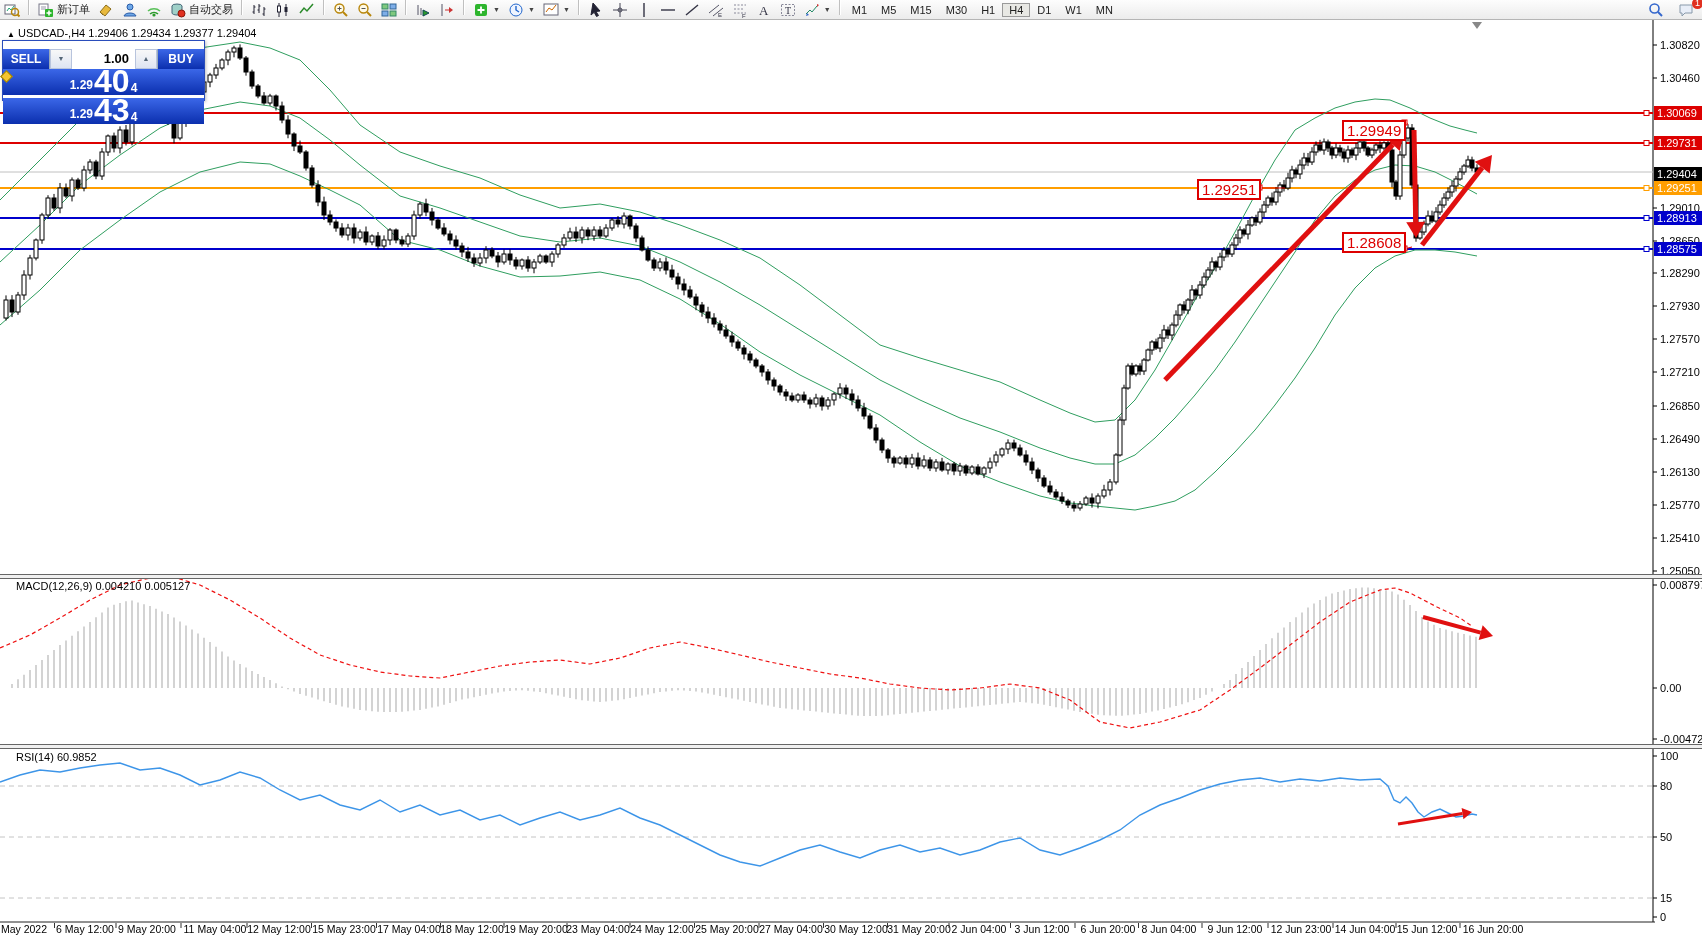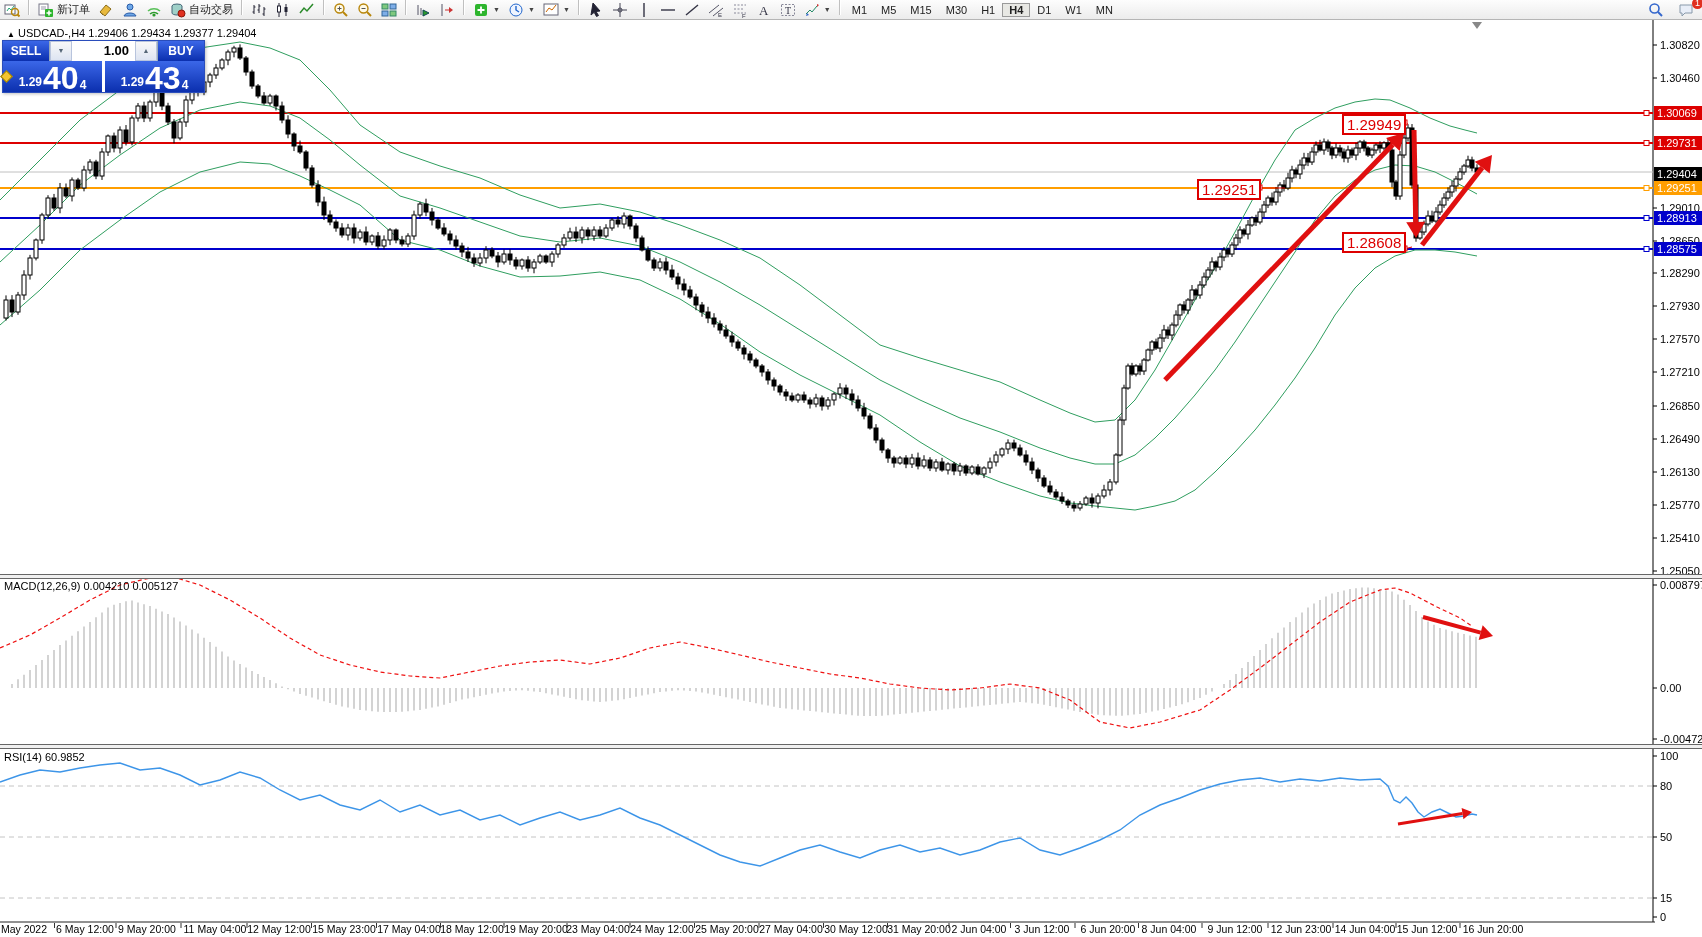--- a/index.html
+++ b/index.html
@@ -5,40 +5,40 @@
   html,body{margin:0;padding:0;background:#888;}
   .app{position:relative;width:1702px;height:937px;background:#fff;font-family:"Liberation Sans",sans-serif;overflow:hidden;}
   
   .toolbar{position:absolute;left:0;top:0;width:1702px;height:19px;background:linear-gradient(#fdfdfd,#ececec);border-bottom:1px solid #b5b5b5;display:flex;align-items:center;font-size:11px;color:#222;}
   .tgroup{display:flex;align-items:center;height:19px;}
   .sep{width:1px;height:15px;background:#c0c0c0;border-right:1px solid #fff;margin:0 4px;}
   .tbtn{display:flex;align-items:center;gap:3px;padding:1px 4px;border-radius:2px;cursor:default;}
   .tbtn svg{display:block}
   .dd{font-size:7px;color:#444;margin-left:1px;}
   .tf{padding:1px 7px;color:#222;font-size:11px;}
-  .tf.active{background:#e8e8e4;border:1px solid #9a9a9a;padding:0 6px;font-weight:bold;}
+  .tf.active{background:#e8e8e4;border:1px solid #9a9a9a;padding:0 6px;}
   .tb-right{position:absolute;right:4px;top:0;display:flex;align-items:center;height:19px;gap:6px;}
   .badge{position:absolute;top:-3px;right:-5px;background:#e03020;color:#fff;border-radius:7px;font-size:9px;padding:0 3px;line-height:11px;}
   
   .symbolbar{position:absolute;left:5px;top:27px;font-size:11px;color:#000;background:#fff;padding:0 2px;z-index:5;}
   .panel{position:absolute;left:2px;top:40px;width:201px;z-index:6;border:1px solid #2a4dbb;background:#fff;box-shadow:1px 1px 3px rgba(0,0,0,.25);}
-  .row1{display:flex;height:20px;}
+  .row1{display:flex;height:20px;margin-top:8px;}
   .bluebtn{flex:0 0 46px;background:linear-gradient(#3b67e8,#0b2fae);color:#fff;font-size:12px;font-weight:bold;text-align:center;line-height:20px;}
   .volbox{flex:1;display:flex;border-left:1px solid #9ab;border-right:1px solid #9ab;background:#fff;}
   .spin{width:20px;background:linear-gradient(#f8f8f8,#dde4f2);border:1px solid #b8c4dd;color:#567;font-size:7px;text-align:center;line-height:18px;}
   .volval{flex:1;text-align:right;padding:0 6px;font-size:13px;line-height:20px;color:#000;font-weight:bold;}
-  .prices{display:flex;height:31px;gap:3px;background:#fff;}
+  .prices{display:flex;height:31px;gap:3px;background:#fff;flex-direction:column;}
   .pcell{flex:1;background:linear-gradient(#3b67e8,#0b2fae);color:#fff;display:flex;align-items:flex-end;justify-content:center;padding-bottom:2px;}
   .psmall{font-size:12px;font-weight:bold;margin-right:1px;line-height:16px;}
   .pbig{font-size:32px;font-weight:bold;line-height:24px;}
   .psup{font-size:12px;font-weight:bold;vertical-align:top;line-height:10px;margin-left:1px;}
   .diamond{position:absolute;left:-1px;top:31px;width:7px;height:7px;background:#f4c430;border:1px solid #967a00;transform:rotate(45deg);z-index:7;}
   
   .split{position:absolute;left:0;width:1702px;height:3px;background:#f0f0f0;border-top:1px solid #666;border-bottom:1px solid #666;z-index:4;}
-  .ind-label{position:absolute;font-size:11px;color:#000;z-index:5;background:transparent;}
+  .ind-label{position:absolute;font-size:11px;color:#000;z-index:5;background:transparent;margin-left:12px;}
   
   .axbadge{position:absolute;left:1654px;width:48px;height:14px;color:#fff;font-size:11px;line-height:14px;padding-left:3px;z-index:5;}
   
   .callout{position:absolute;border:2px solid #dd0000;background:#fff;color:#dd0000;font-size:15px;line-height:17px;padding:0 3px;z-index:6;}
   svg.layer{position:absolute;left:0;top:0;z-index:1;}
 </style>
 </head>
 <body>
 
 <div class="app">
@@ -1296,17 +1296,17 @@
 
   <div id="badges">
       <div class="axbadge" style="top: 106px; background: rgb(221, 0, 0);">1.30069</div>
       <div class="axbadge" style="top: 136px; background: rgb(221, 0, 0);">1.29731</div>
       <div class="axbadge" style="top: 167px; background: rgb(0, 0, 0);">1.29404</div>
       <div class="axbadge" style="top: 181px; background: rgb(255, 158, 0);">1.29251</div>
       <div class="axbadge" style="top: 211px; background: rgb(0, 0, 204);">1.28913</div>
       <div class="axbadge" style="top: 242px; background: rgb(0, 0, 204);">1.28575</div>
     </div>
   <div id="callouts">
-      <div class="callout" style="left: 1342px; top: 114px;">1.29949</div>
+      <div class="callout" style="left: 1342px; top: 120px;">1.29949</div>
       <div class="callout" style="left: 1197px; top: 179px;">1.29251</div>
       <div class="callout" style="left: 1342px; top: 232px;">1.28608</div>
     </div>
 </div>
 
 </body></html>

